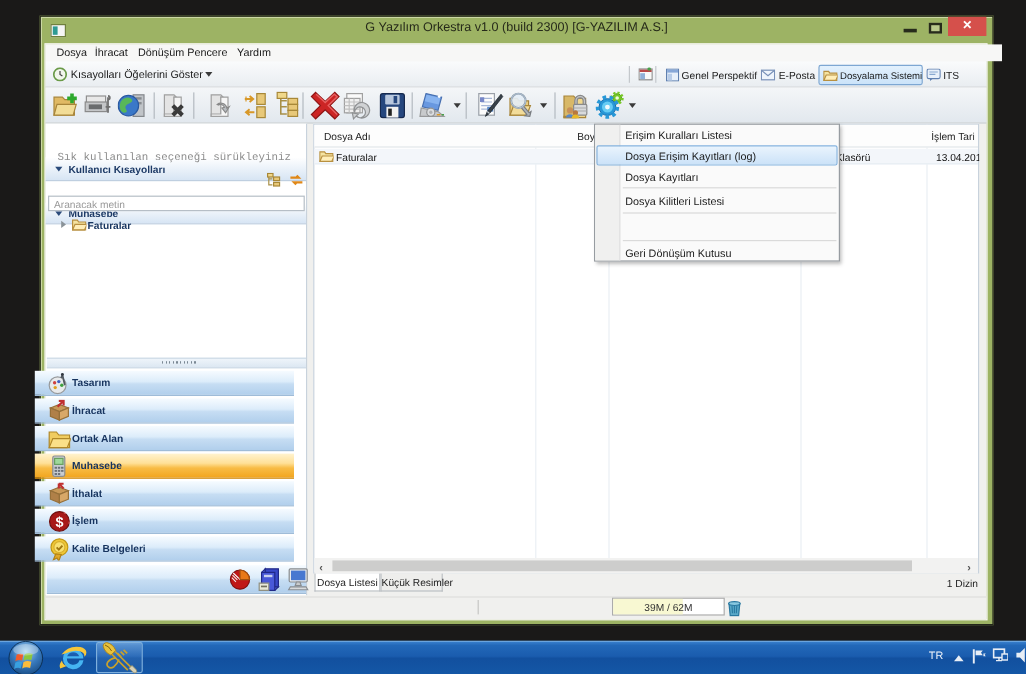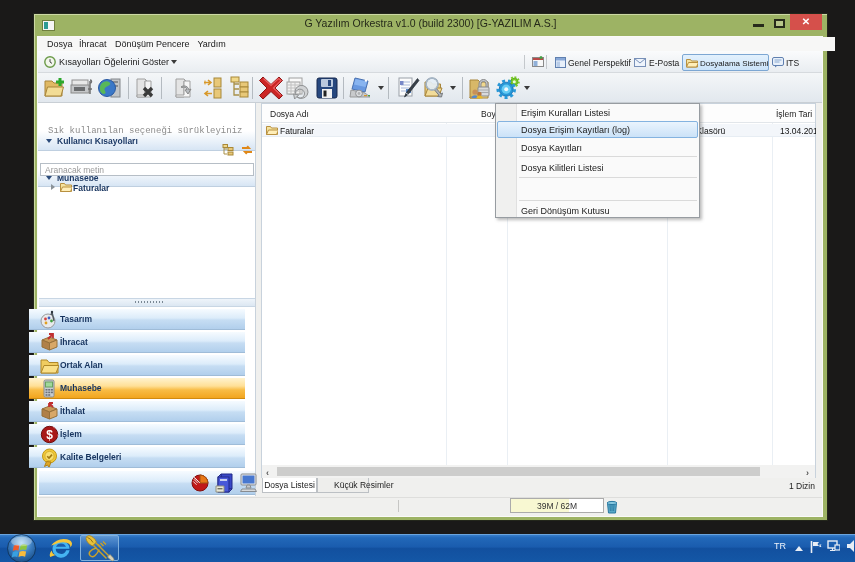--- a/index.html
+++ b/index.html
@@ -151,21 +151,21 @@
 <div class="abs cellt" style="left:280px;">Faturalar</div>
 <div class="abs cellt" style="left:670px;">Dosya Klasörü</div>
 <div class="abs cellt" style="left:780px;width:36px;">13.04.2012</div>
 
 <div class="abs" id="hscroll"></div>
 <div class="abs" id="hthumb"></div>
 <div class="abs harr" style="left:266px;">‹</div>
 <div class="abs harr" style="left:806px;">›</div>
 <div class="abs" id="tabs">
   <div class="tab tabsel" style="left:1px;width:55px;">Dosya Listesi</div>
-  <div class="tab" style="left:56px;width:52px;padding-left:16px;">Küçük Resimler</div>
+  <div class="tab" style="left:56px;width:52px;">Küçük Resimler</div>
 </div>
 <div class="abs" style="left:789px;top:481px;font-size:8.5px;color:#222;">1 Dizin</div>
 
 <div class="abs" id="statusbar"></div>
 <div class="abs" style="left:398px;top:500px;width:1px;height:12px;background:#c6c6c4;"></div>
 <div class="abs" id="progress"></div>
 <div class="abs" id="progfill"></div>
 <div class="abs" id="progtxt">39M / 62M</div>
 
 <div class="abs" id="dmenu">

